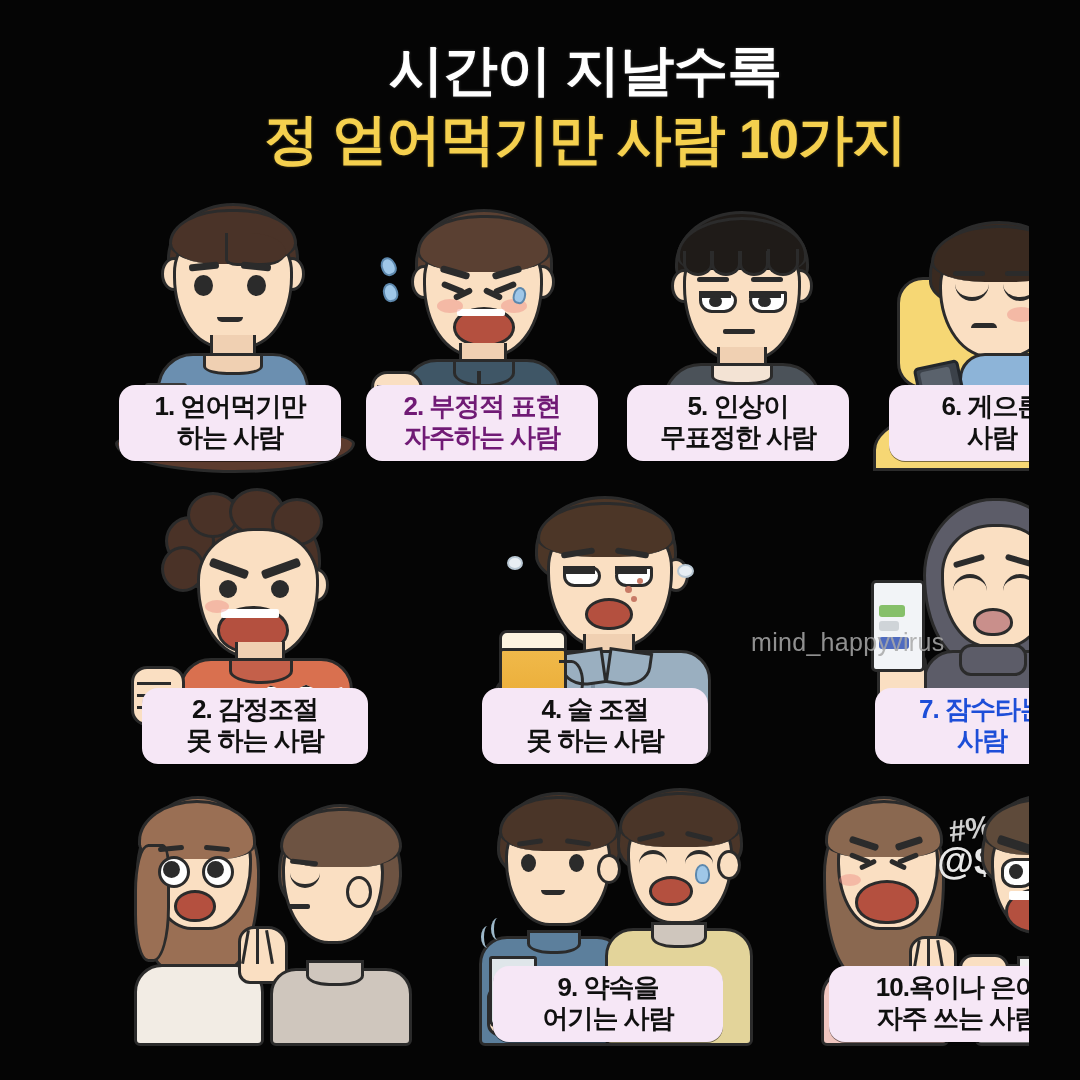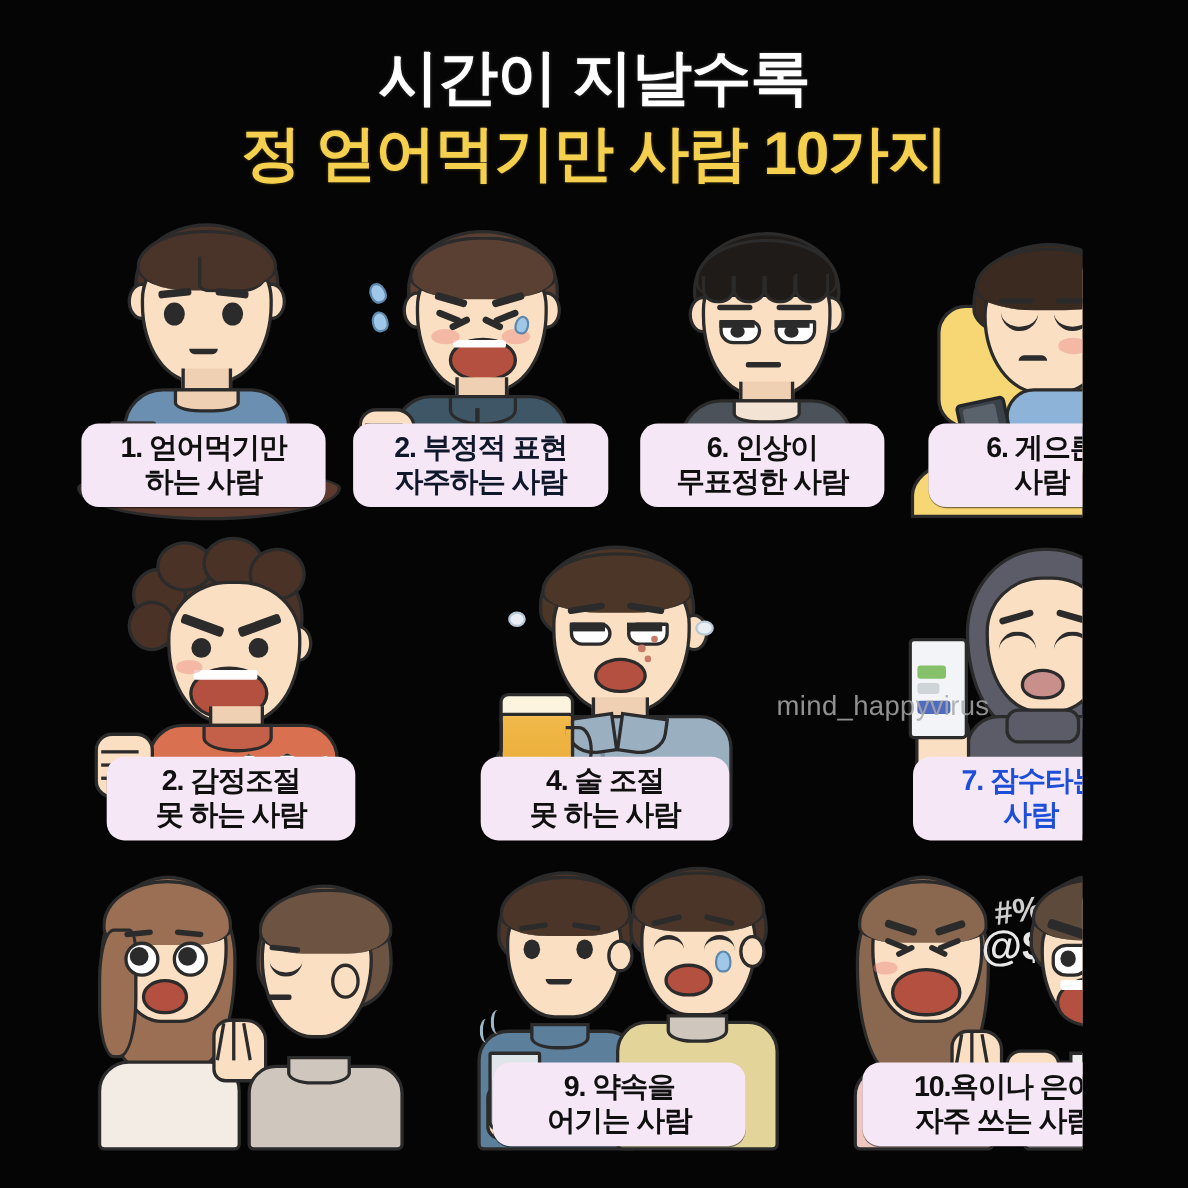--- a/index.html
+++ b/index.html
@@ -4,21 +4,21 @@
 <title>info-card</title>
 <style>
   html,body{margin:0;padding:0;}
   body{
     width:1080px;height:1080px;
     background:#050505;
     font-family:"Liberation Sans","DejaVu Sans",sans-serif;
     overflow:hidden;
     position:relative;
   }
-  .canvas{position:relative;width:984px;height:1080px;background:#050505;overflow:hidden;}
+  .canvas{position:relative;width:984px;height:1080px;background:#050505;overflow:hidden;margin-left:45px;}
 
   
   .title-block{position:absolute;left:0;top:38px;width:1080px;text-align:center;}
   .title-line1{
     font-size:55px;font-weight:700;color:#ffffff;letter-spacing:-1px;
     line-height:1.18;text-shadow:0 0 3px rgba(255,255,255,.25);
   }
   .title-line2{
     font-size:55px;font-weight:700;color:#f5d04e;letter-spacing:-1px;
     line-height:1.18;margin-top:4px;text-shadow:0 0 3px rgba(245,208,78,.3);
@@ -179,21 +179,21 @@
 
         <div class="body" style="left:46px;top:164px;width:152px;height:92px;background:#3f5666;border-radius:34px 34px 10px 10px;"></div>
         <div style="position:absolute;left:96px;top:164px;width:56px;height:22px;background:#3f5666;border:3px solid #2b2b2b;border-radius:0 0 50% 50%;"></div>
         <div style="position:absolute;left:120px;top:176px;width:4px;height:40px;background:#2b2b2b;"></div>
 
         <div class="hand" style="left:14px;top:176px;width:46px;height:52px;border-radius:16px 18px 14px 14px;"></div>
         <div style="position:absolute;left:20px;top:190px;width:34px;height:3px;background:#2b2b2b;"></div>
         <div style="position:absolute;left:20px;top:202px;width:34px;height:3px;background:#2b2b2b;"></div>
         <div style="position:absolute;left:20px;top:214px;width:30px;height:3px;background:#2b2b2b;"></div>
       </div>
-      <div class="pill" style="top: 190px; width: 208px; background: rgb(246, 231, 246); color: #0f172a;">2. 부정적 표현
+      <div class="pill" style="top: 190px; width: 208px; background: rgb(246, 231, 246); color: #701a75;">2. 부정적 표현
 자주하는 사람</div>
     </div>
 
     <div class="cell" style="left:568px;top:195px;width:250px;height:270px;">
       <div class="art">
         <div class="hair" style="left:62px;top:16px;width:128px;height:78px;border-radius:52% 52% 40% 40%/66% 66% 34% 34%;background:#1f1b18;"></div>
         <div class="ear" style="left:58px;top:74px;width:20px;height:28px;"></div>
         <div class="ear" style="left:174px;top:74px;width:20px;height:28px;"></div>
         <div class="head" style="left:70px;top:34px;width:112px;height:126px;"></div>
 
@@ -211,21 +211,21 @@
         <div class="eye" style="left:96px;top:101px;width:13px;height:11px;"></div>
         <div style="position:absolute;left:136px;top:96px;width:32px;height:16px;background:#fff;border:3px solid #2b2b2b;border-radius:10px 2px 14px 14px;"></div>
         <div style="position:absolute;left:136px;top:96px;width:32px;height:7px;background:#2b2b2b;"></div>
         <div class="eye" style="left:145px;top:101px;width:13px;height:11px;"></div>
 
         <div class="mouth" style="left:110px;top:134px;width:32px;height:5px;"></div>
         <div style="position:absolute;left:104px;top:152px;width:44px;height:22px;background:#f0d0b2;border:3px solid #2b2b2b;border-top:none;"></div>
         <div class="body" style="left:50px;top:168px;width:152px;height:90px;background:#4b5259;border-radius:38px 38px 10px 10px;"></div>
         <div style="position:absolute;left:98px;top:168px;width:56px;height:16px;background:#f3e3d4;border:3px solid #2b2b2b;border-radius:0 0 40% 40%;"></div>
       </div>
-      <div class="pill" style="top: 190px; width: 198px; background: rgb(246, 231, 246); color: rgb(16, 16, 16);">6. 인상이
+      <div class="pill" style="top: 190px; width: 198px; background: rgb(246, 231, 246); color: rgb(16, 16, 16);">5. 인상이
 무표정한 사람</div>
     </div>
 
     <div class="cell" style="left:822px;top:195px;width:250px;height:270px;">
       <div class="art">
 
         <div class="pillow" style="left:30px;top:82px;width:194px;height:106px;"></div>
 
         <div class="hair" style="left:62px;top:26px;width:134px;height:82px;border-radius:54% 54% 40% 40%/66% 66% 34% 34%;background:#3a2a20;"></div>
         <div class="ear" style="left:172px;top:86px;width:20px;height:26px;"></div>

